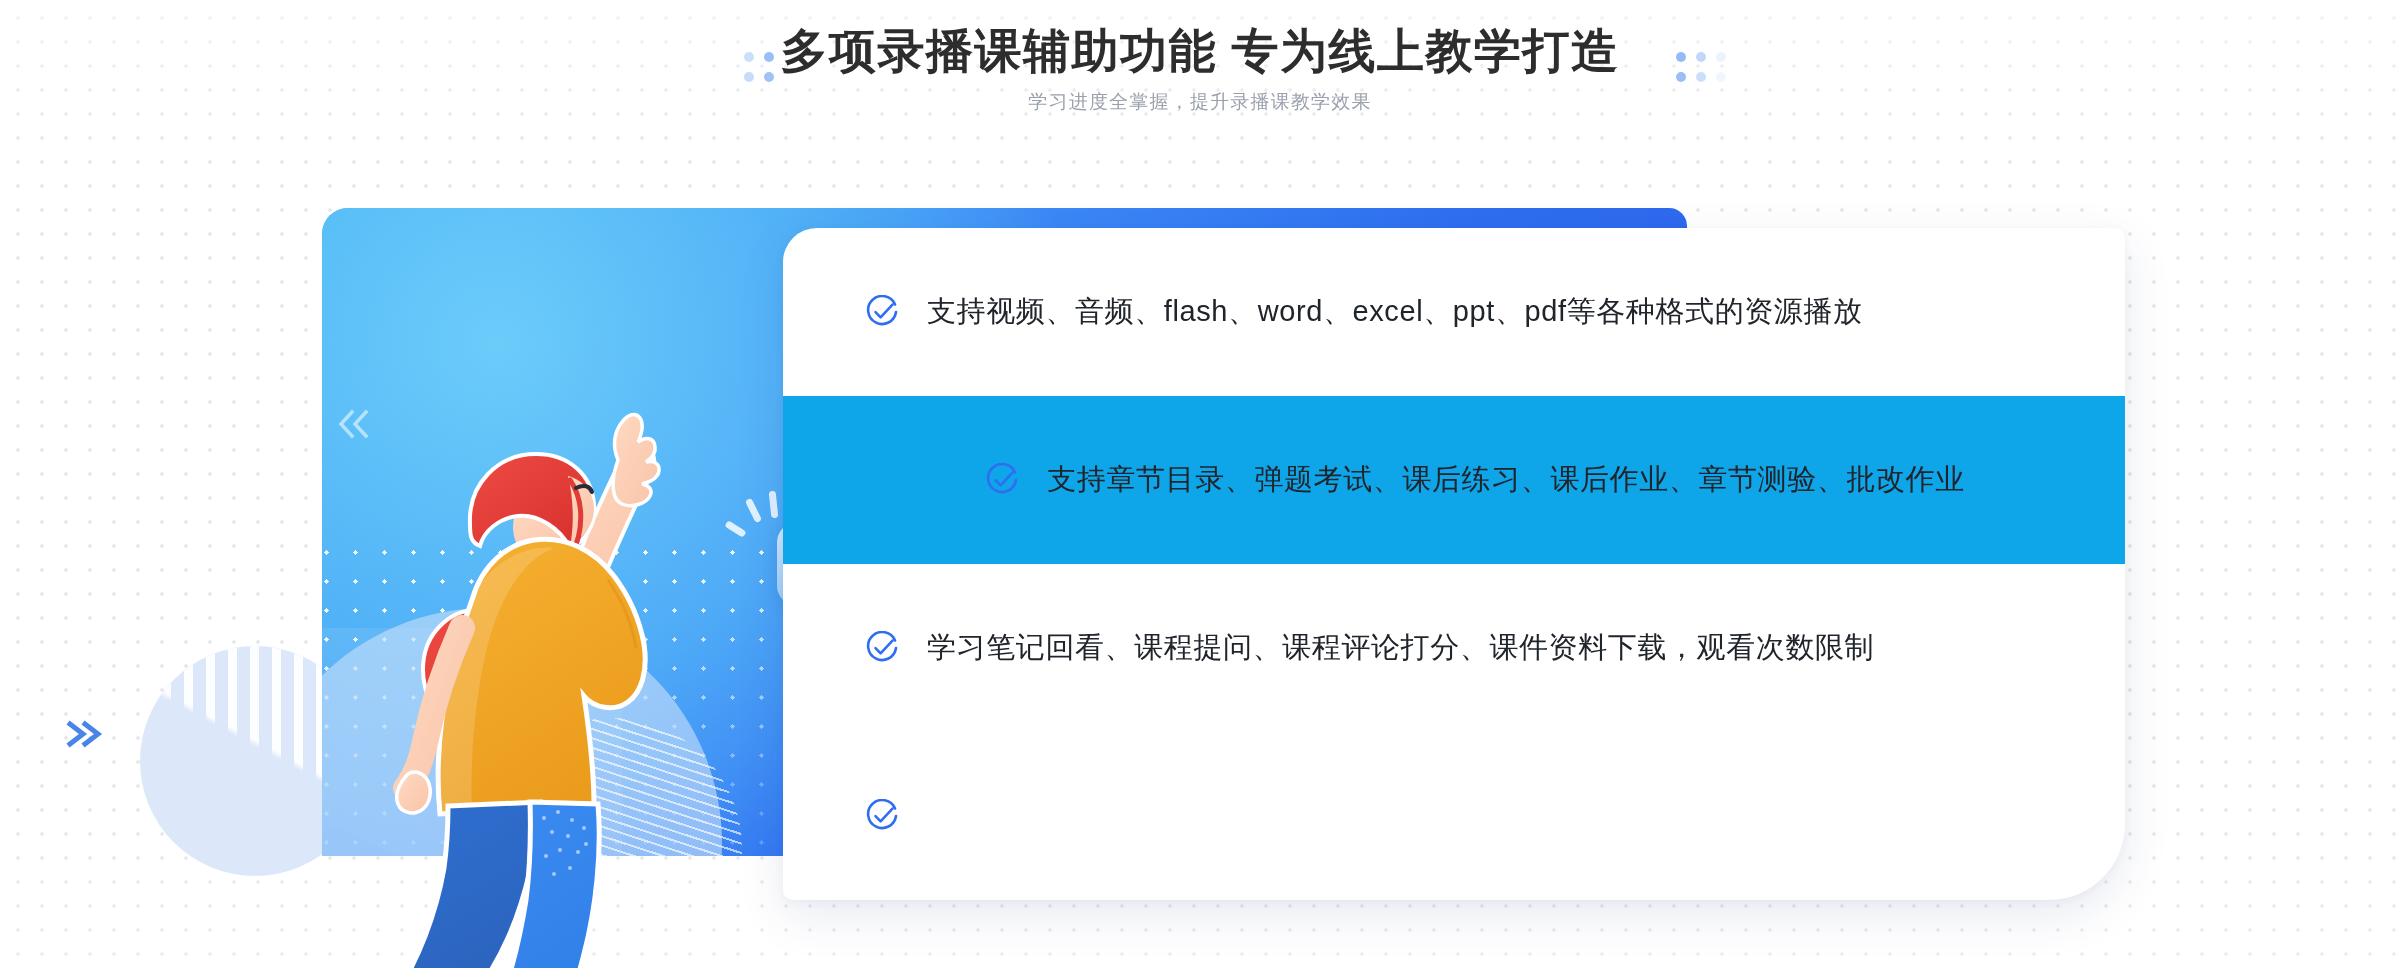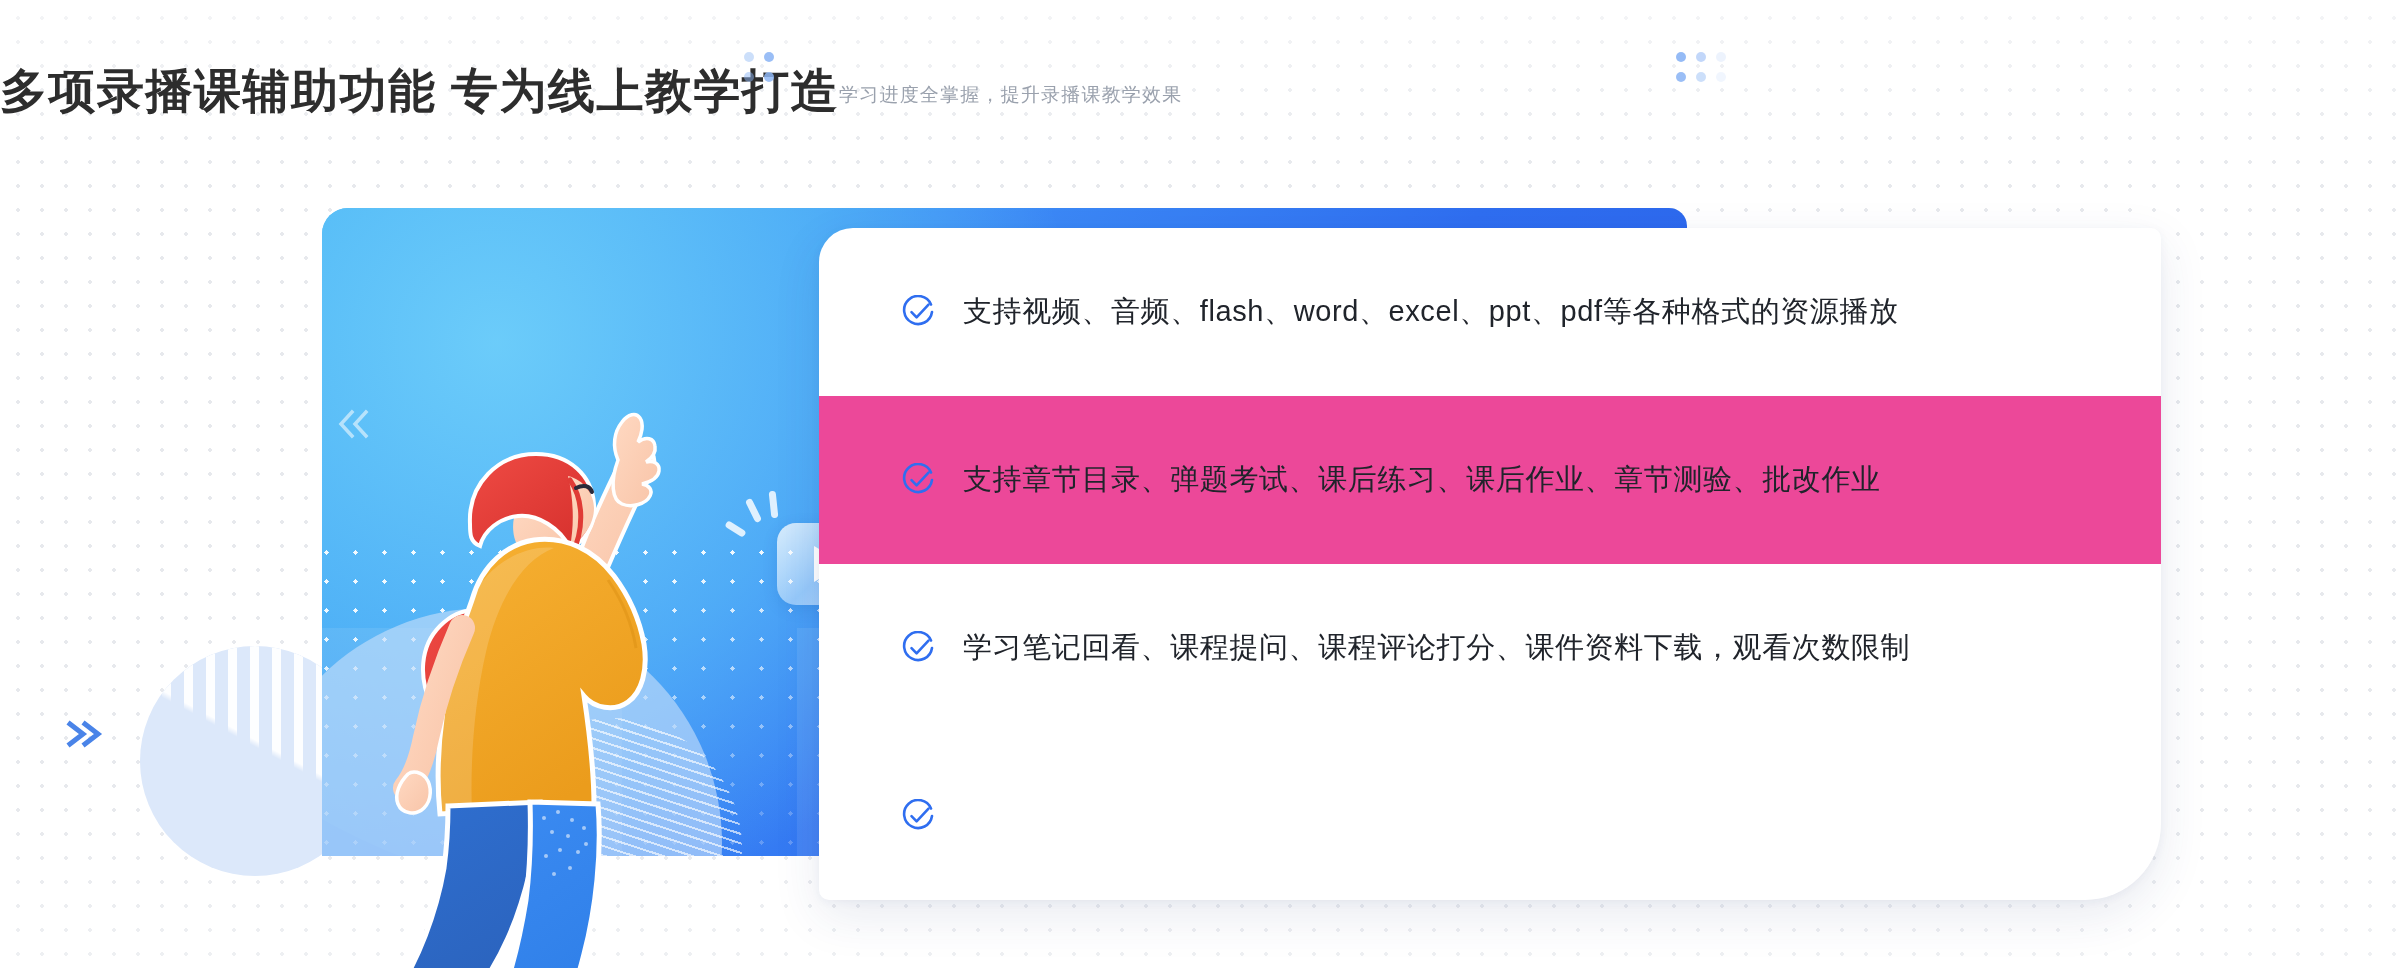--- a/index.html
+++ b/index.html
@@ -20,21 +20,21 @@
   }
   #dot-grid-fade{
     position:absolute; left:0; top:0; width:2400px; height:974px;
     background:linear-gradient(180deg,rgba(255,255,255,.55) 0%,rgba(255,255,255,0) 18%,rgba(255,255,255,0) 82%,rgba(255,255,255,.35) 100%);
     pointer-events:none;
   }
 
   
   #header{
     position:absolute; left:0; top:0; width:2400px; height:160px;
-    display:flex; flex-direction:row; align-items:center; justify-content:flex-start;
+    display:flex; flex-direction:column; align-items:center; justify-content:flex-start;
     padding-top:22px;
   }
   #page-title{
     font-size:47px; font-weight:700; color:#2d2d2d; letter-spacing:1.5px;
     line-height:1.25; white-space:nowrap;
   }
   #page-subtitle{
     margin-top:8px; font-size:19px; color:#9aa1ad; letter-spacing:1.2px; white-space:nowrap;
   }
 
@@ -152,27 +152,26 @@
   }
   #left-chevron{ position:absolute; left:66px; top:716px; width:40px; height:36px; }
 
   
   #feature-card{
     position:absolute; left:783px; top:228px; width:1342px; height:672px;
     background:#ffffff;
     border-radius:34px 10px 76px 10px;
     box-shadow:0 16px 48px rgba(36,62,120,.10), 0 2px 10px rgba(36,62,120,.05);
     overflow:hidden;
-    margin-left:36px;
   }
   #feature-list{ position:absolute; left:0; top:0; width:100%; }
   .feature-row{
     display:flex; align-items:center; height:168px; padding-left:82px; padding-right:40px;
   }
-  .feature-row.is-highlighted{ background:#ec4899; }
+  .feature-row.is-highlighted{ background:#0ea5e9;justify-content:center; }
   .check-icon{ flex:0 0 auto; width:34px; height:34px; margin-right:28px; }
   .feature-text{
     font-size:29px; color:#20242b; letter-spacing:.6px; line-height:1.3; white-space:nowrap;
   }
 </style>
 </head>
 <body>
 
 <div id="dot-grid"></div>
 <div id="dot-grid-fade"></div>

